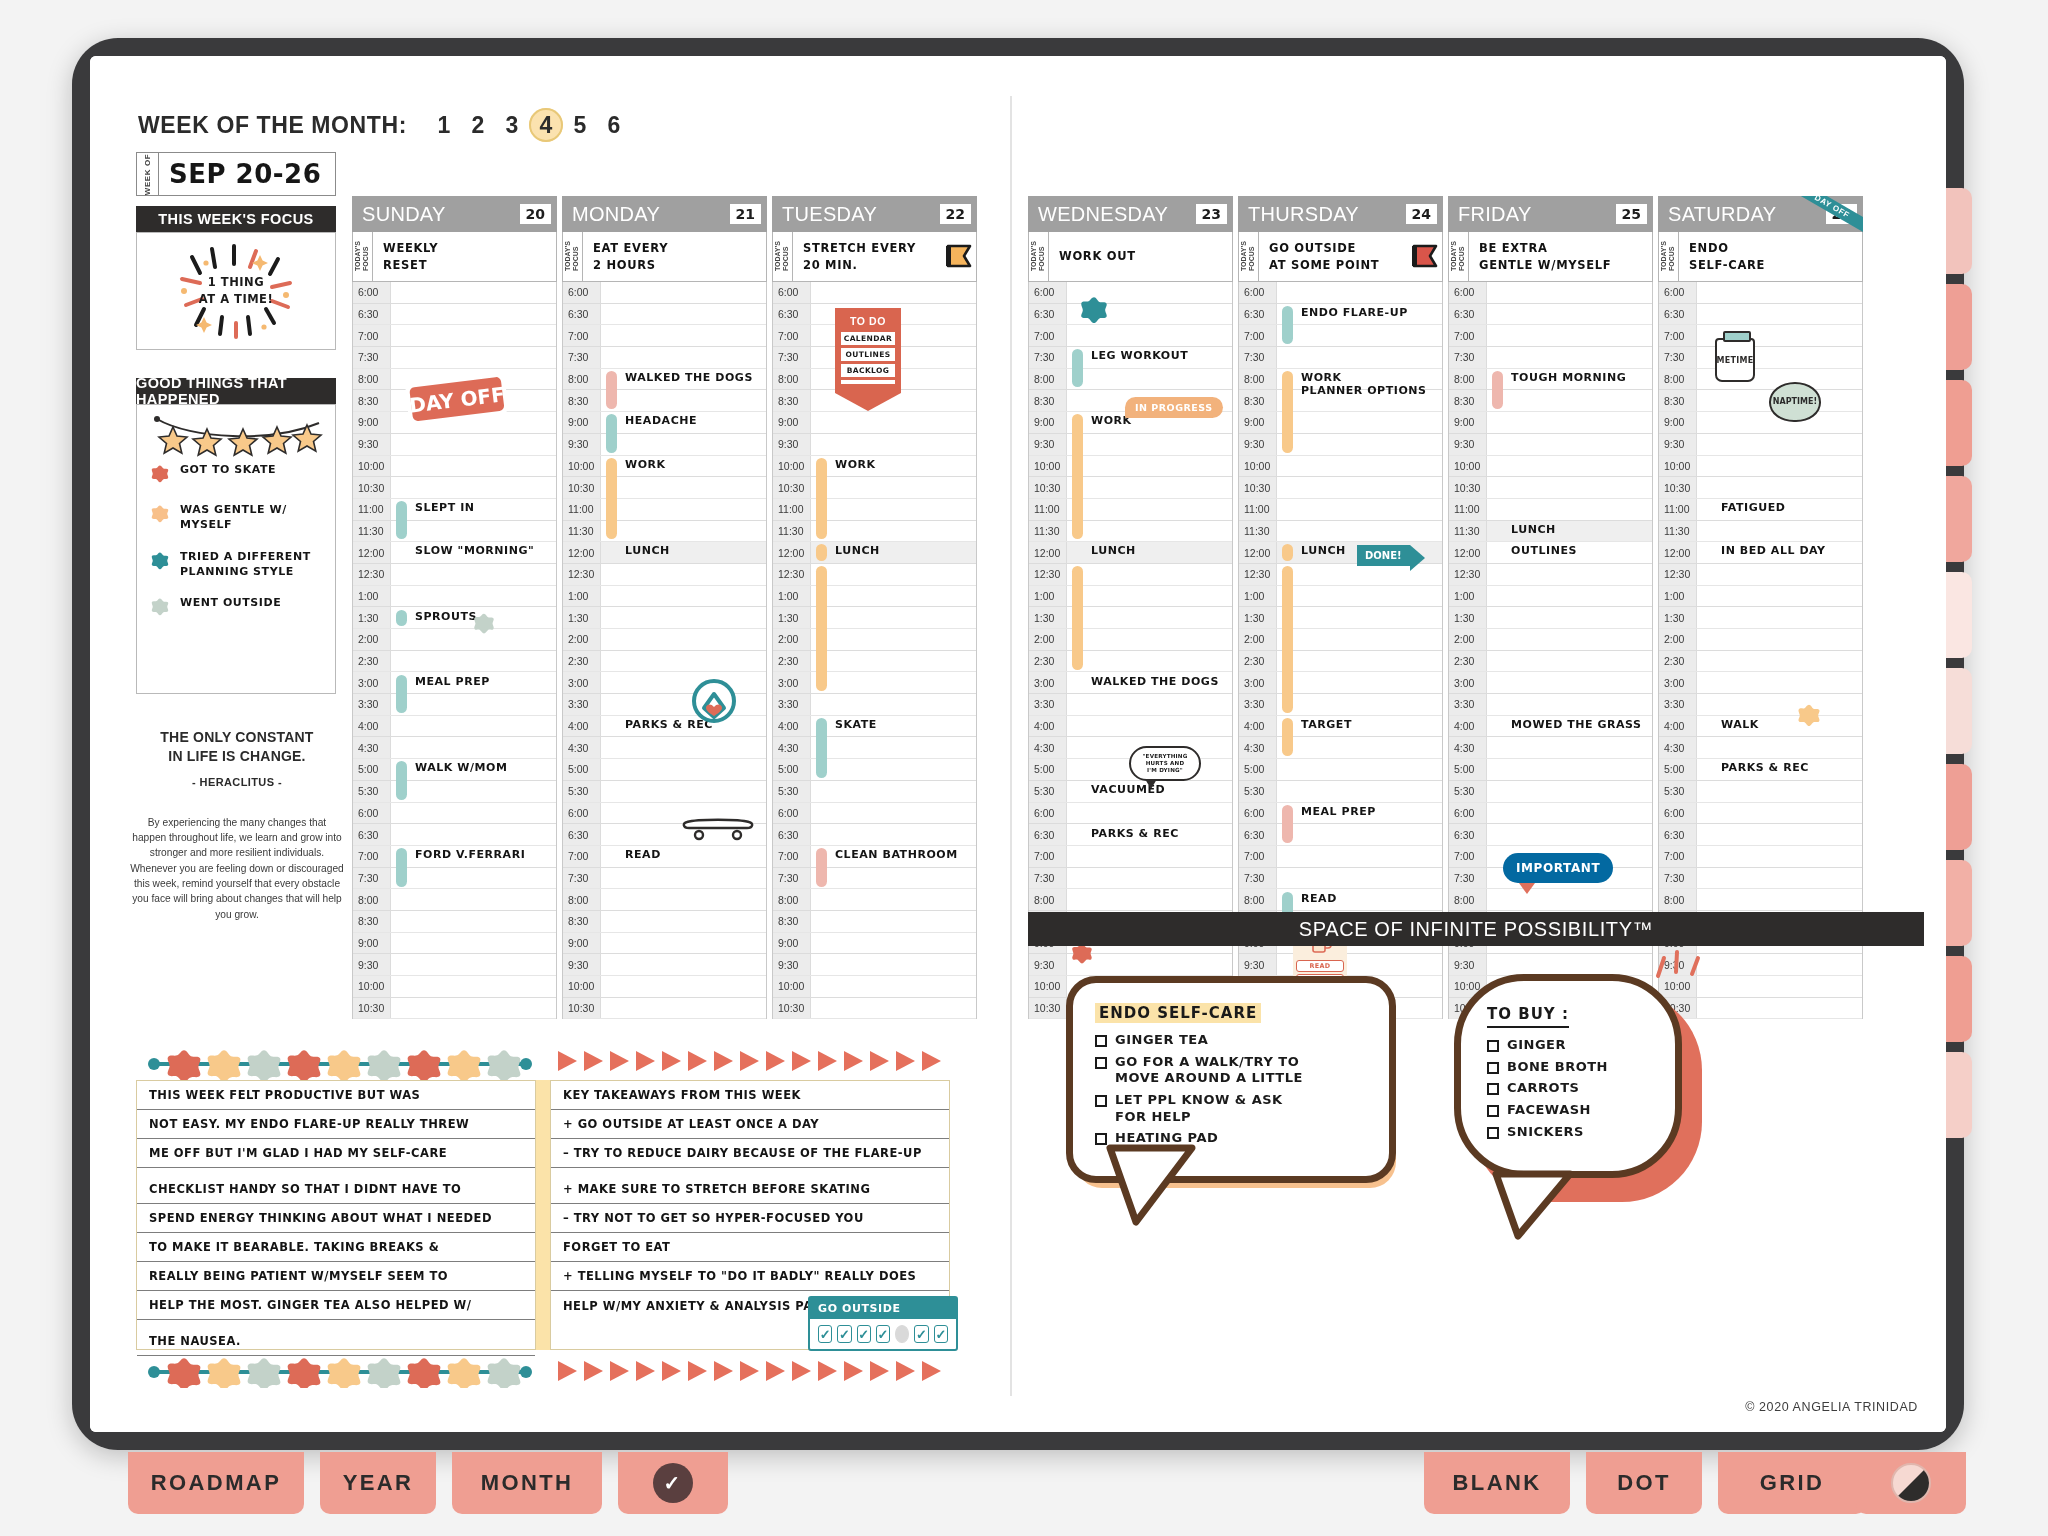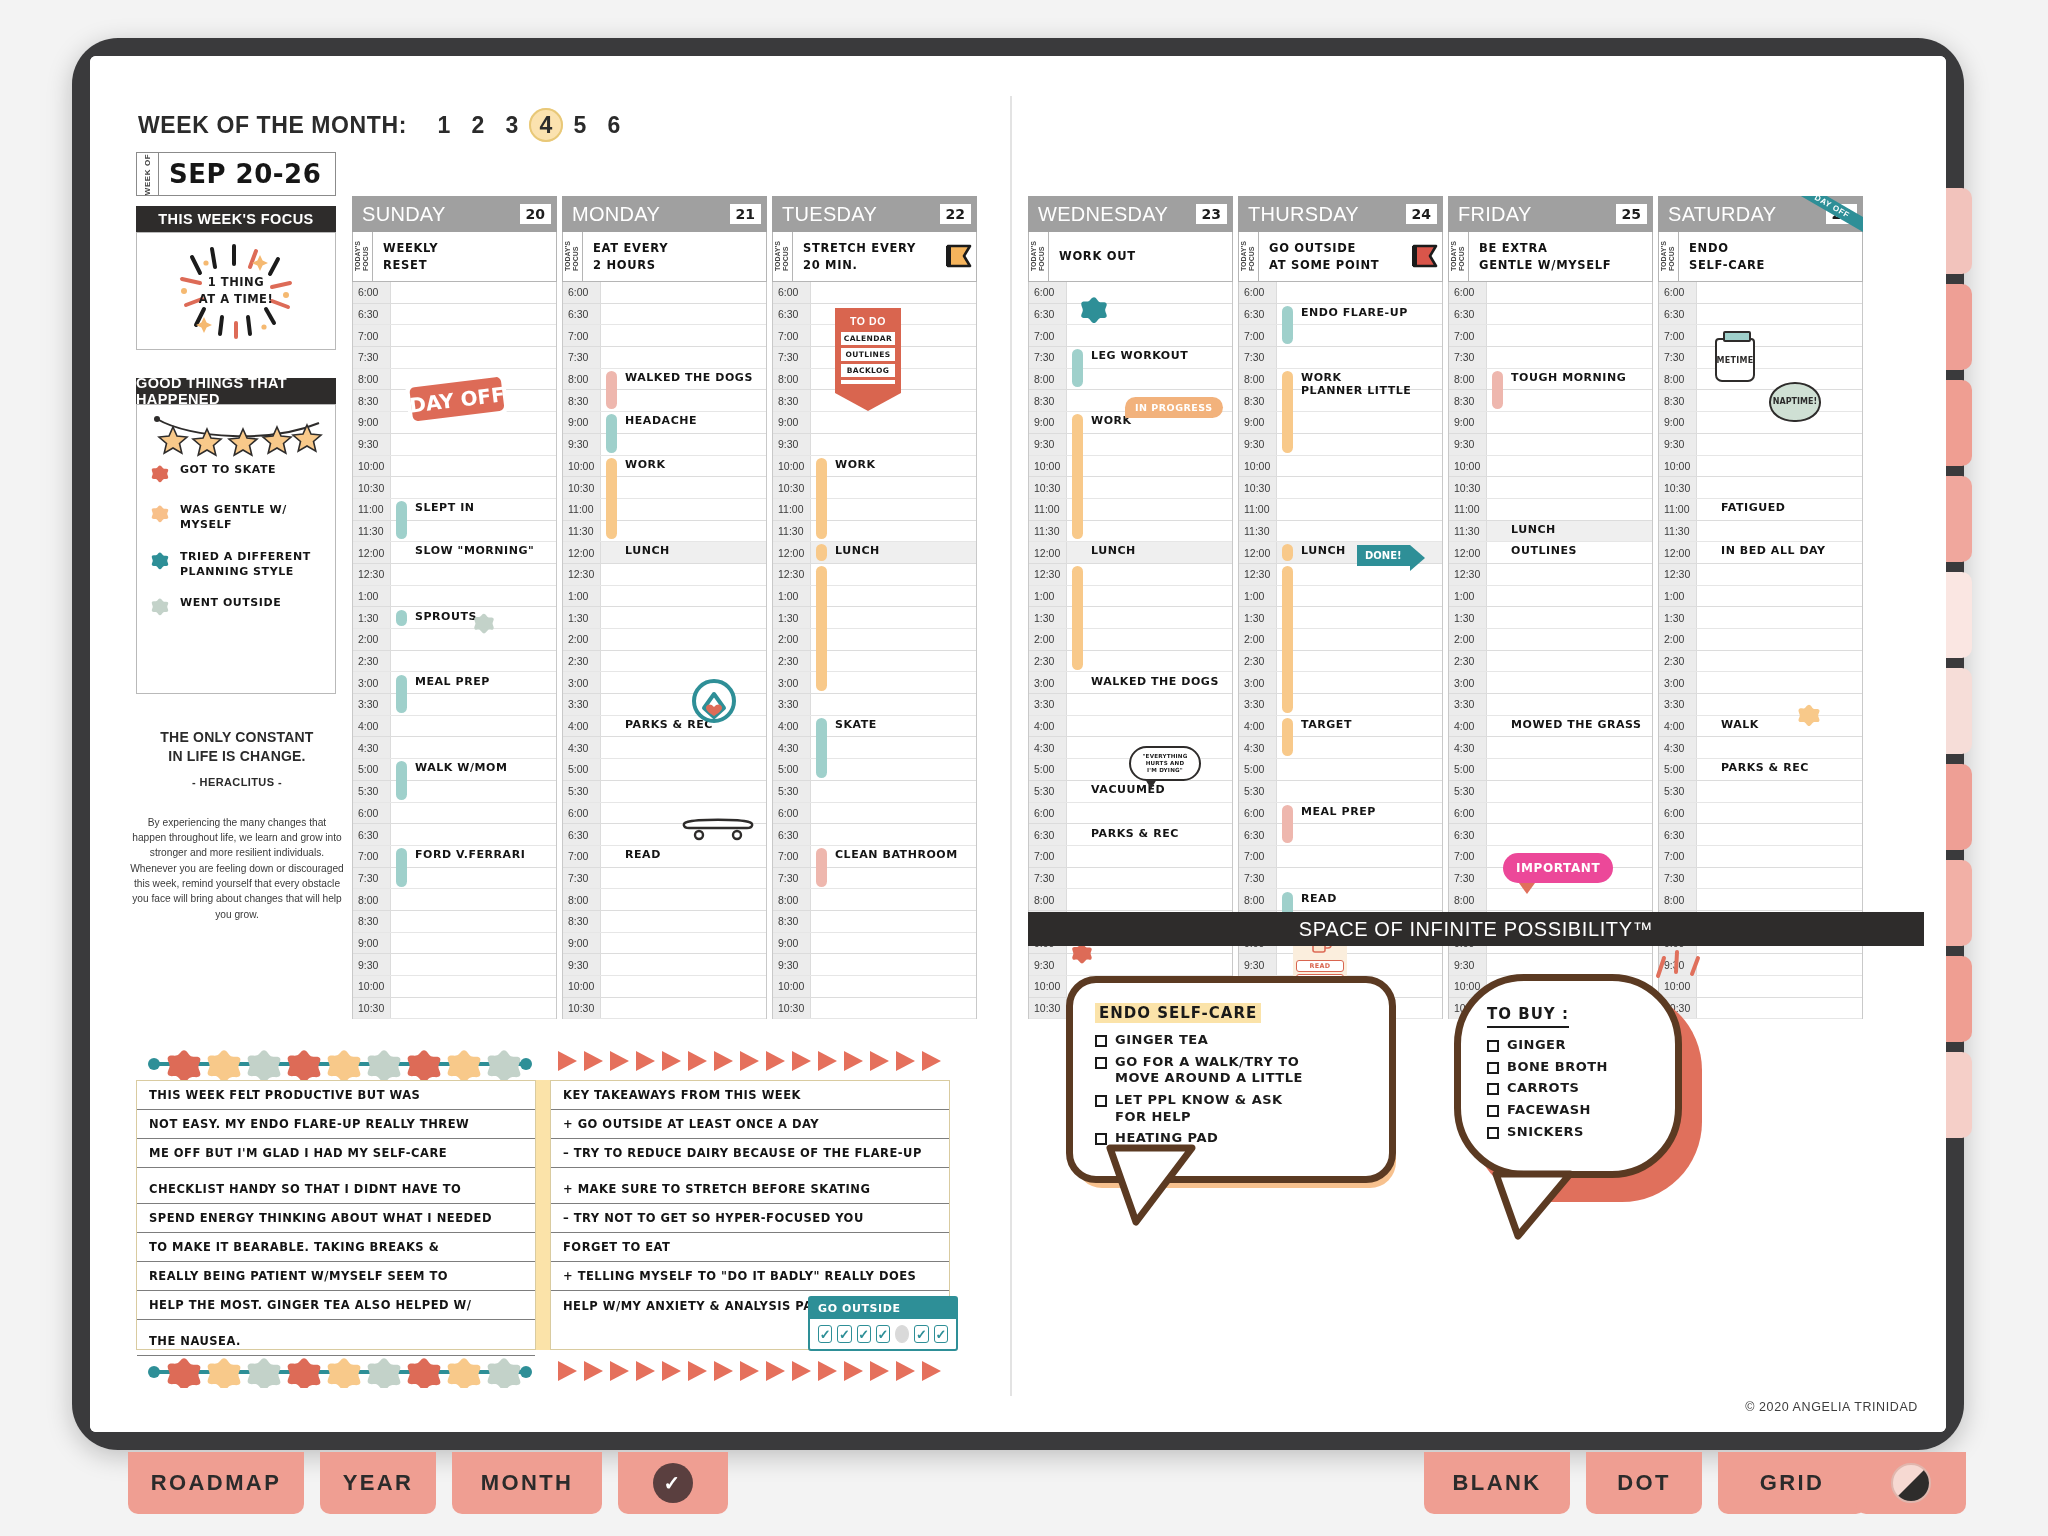--- a/index.html
+++ b/index.html
@@ -148,21 +148,21 @@
 
   .pill-tag {
     font-family: "DejaVu Sans", sans-serif; font-weight: 700; font-size: 9.5px; color: #fff;
     letter-spacing: .5px; padding: 5px 10px; display: inline-block;
   }
   .tag-inprogress { background: #f2b27c; border-radius: 14px 14px 14px 2px; }
   .arrow-done { background: #2e8f97; color: #fff; font-family:"DejaVu Sans",sans-serif; font-weight: 700; font-size: 10px; padding: 5px 8px; position: relative; }
   .arrow-done::after { content:""; position: absolute; left: 100%; top: 0; border-top: 13px solid transparent; border-bottom: 13px solid transparent; border-left: 15px solid #2e8f97; }
 
   .bubble-imp {
-    background: #ec4899; color: #fff; border-radius: 18px; padding: 8px 13px;
+    background: #0369a1; color: #fff; border-radius: 18px; padding: 8px 13px;
     font-family: "DejaVu Sans", sans-serif; font-weight: 700; font-size: 12px; letter-spacing: .6px; position: relative;
   }
   .bubble-imp::after { content:""; position:absolute; left: 16px; top: 100%; border-left: 8px solid transparent; border-right: 8px solid transparent; border-top: 11px solid #e0705c; }
 
   .bubble-small {
     background: #fff; border: 2px solid #2e2c2b; border-radius: 18px; padding: 5px 7px;
     font-family: "DejaVu Sans", sans-serif; font-weight: 700; font-size: 5.6px; line-height: 1.25;
     letter-spacing: .2px; color: #1b1b1b; text-align: center; position: relative; width: 72px;
   }
   .bubble-small::after { content:""; position:absolute; left: 14px; top: 100%; border-left: 6px solid transparent; border-right: 6px solid transparent; border-top: 10px solid #2e2c2b; }
@@ -1537,21 +1537,21 @@
                 <div class="ev" style="top: 21.7px; left: 38px; right: 0px; height: 43.4px;">
                   <div class="bar" style="background:#9fd0cb;height:38.4px"></div>
                   <div class="lab">
                     <div>ENDO FLARE-UP</div>
                   </div>
                 </div>
                 <div class="ev" style="top: 86.8px; left: 38px; right: 0px; height: 86.8px;">
                   <div class="bar" style="background:#f8c98a;height:81.8px"></div>
                   <div class="lab">
                     <div>WORK</div>
-                    <div>PLANNER LITTLE</div>
+                    <div>PLANNER OPTIONS</div>
                   </div>
                 </div>
                 <div class="ev" style="top: 260.4px; left: 38px; right: 0px; height: 21.7px;">
                   <div class="bar" style="background:#f8c98a;height:16.7px"></div>
                   <div class="lab">
                     <div>LUNCH</div>
                   </div>
                 </div>
                 <div class="ev" style="top: 282.1px; left: 38px; right: 0px; height: 151.9px;">
                   <div class="bar" style="background:#f8c98a;height:146.9px"></div>

